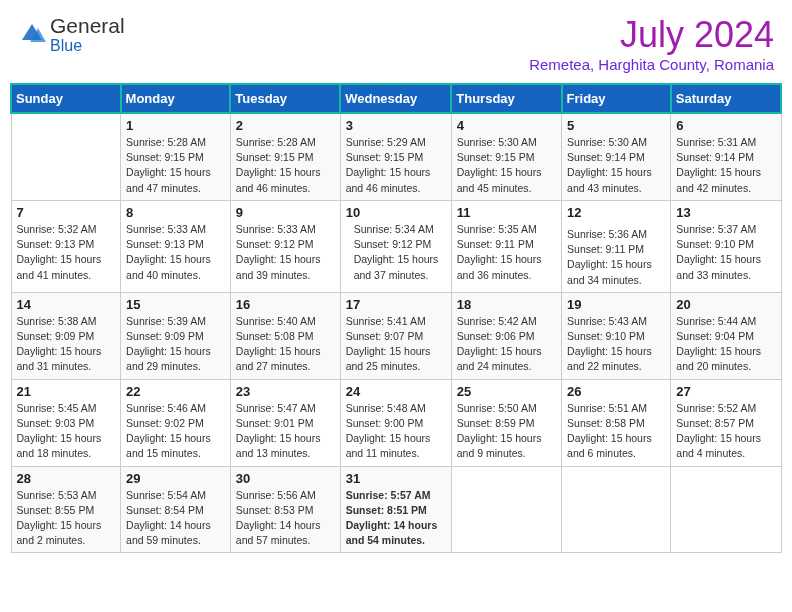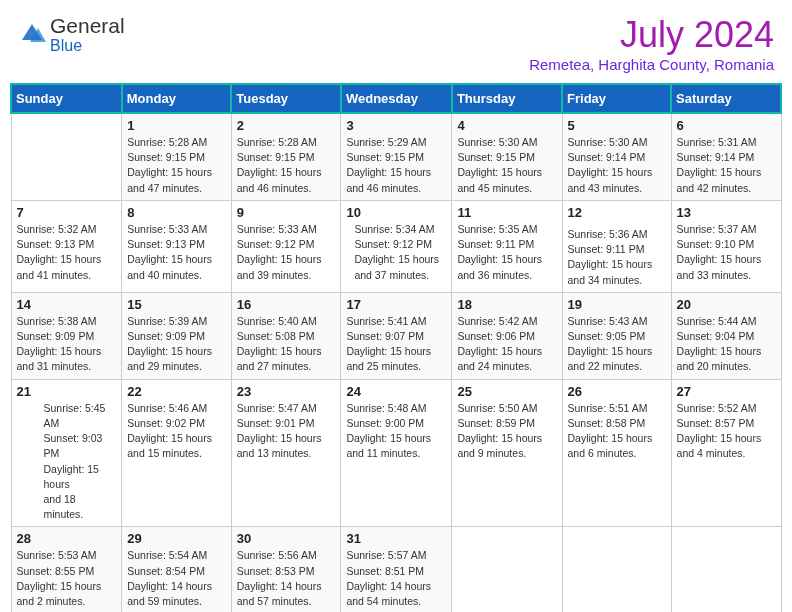--- a/index.html
+++ b/index.html
@@ -259,36 +259,36 @@
         <td>
           <span class="day-number">18</span>
           <div class="day-info" style="white-space: pre-line;">Sunrise: 5:42 AM
 Sunset: 9:06 PM
 Daylight: 15 hours
 and 24 minutes.</div>
         </td>
         <td>
           <span class="day-number">19</span>
           <div class="day-info" style="white-space: pre-line;">Sunrise: 5:43 AM
-Sunset: 9:05 PM
+Sunset: 9:10 PM
 Daylight: 15 hours
 and 22 minutes.</div>
         </td>
         <td>
           <span class="day-number">20</span>
           <div class="day-info" style="white-space: pre-line;">Sunrise: 5:44 AM
 Sunset: 9:04 PM
 Daylight: 15 hours
 and 20 minutes.</div>
         </td>
       </tr>
       <tr>
         <td>
           <span class="day-number">21</span>
-          <div class="day-info" style="white-space: pre-line; margin-left: 27px;">Sunrise: 5:45 AM
+          <div class="day-info" style="white-space: pre-line;">Sunrise: 5:45 AM
 Sunset: 9:03 PM
 Daylight: 15 hours
 and 18 minutes.</div>
         </td>
         <td>
           <span class="day-number">22</span>
           <div class="day-info" style="white-space: pre-line;">Sunrise: 5:46 AM
 Sunset: 9:02 PM
 Daylight: 15 hours
 and 15 minutes.</div>
@@ -346,21 +346,21 @@
         </td>
         <td>
           <span class="day-number">30</span>
           <div class="day-info" style="white-space: pre-line;">Sunrise: 5:56 AM
 Sunset: 8:53 PM
 Daylight: 14 hours
 and 57 minutes.</div>
         </td>
         <td>
           <span class="day-number">31</span>
-          <div class="day-info" style="white-space: pre-line;">Sunrise: 5:57 AM
+          <div class="day-info" style="white-space: pre-line; font-weight: bold;">Sunrise: 5:57 AM
 Sunset: 8:51 PM
 Daylight: 14 hours
 and 54 minutes.</div>
         </td>
         <td class="empty-cell"></td>
         <td class="empty-cell"></td>
         <td class="empty-cell"></td>
       </tr>
     </tbody>
 </table>

